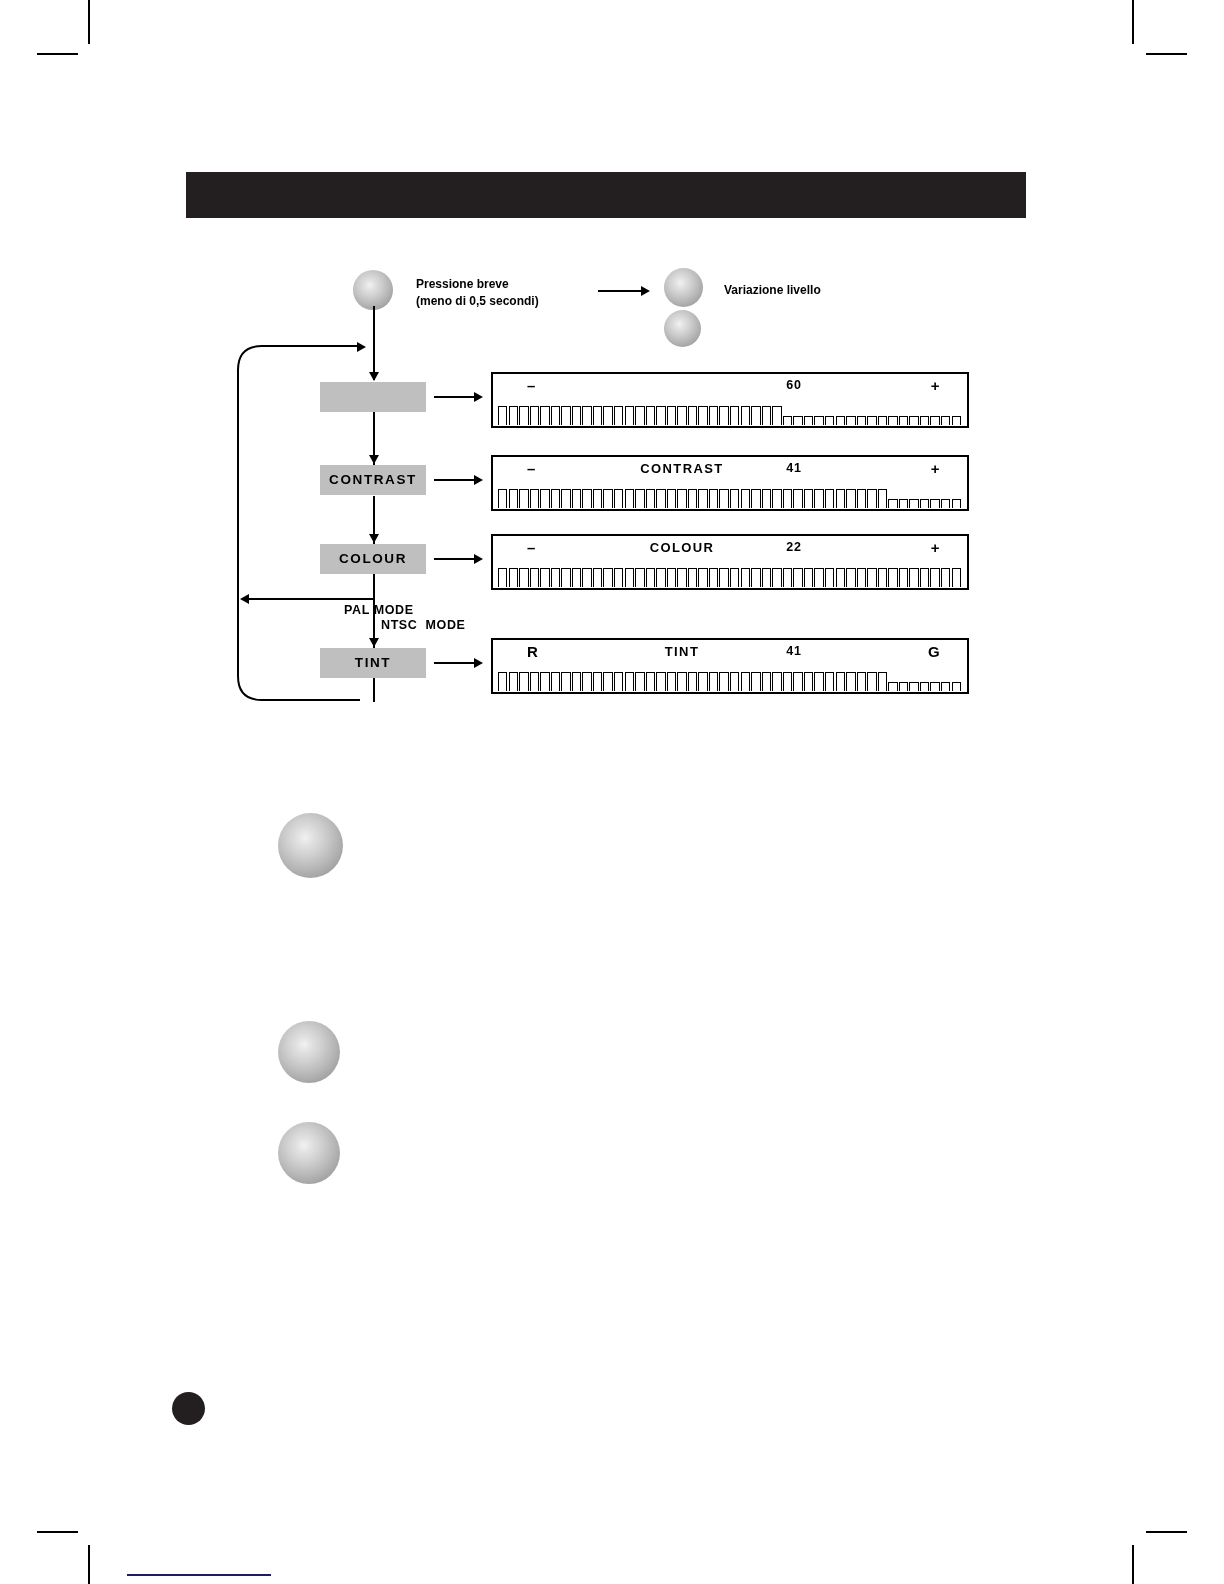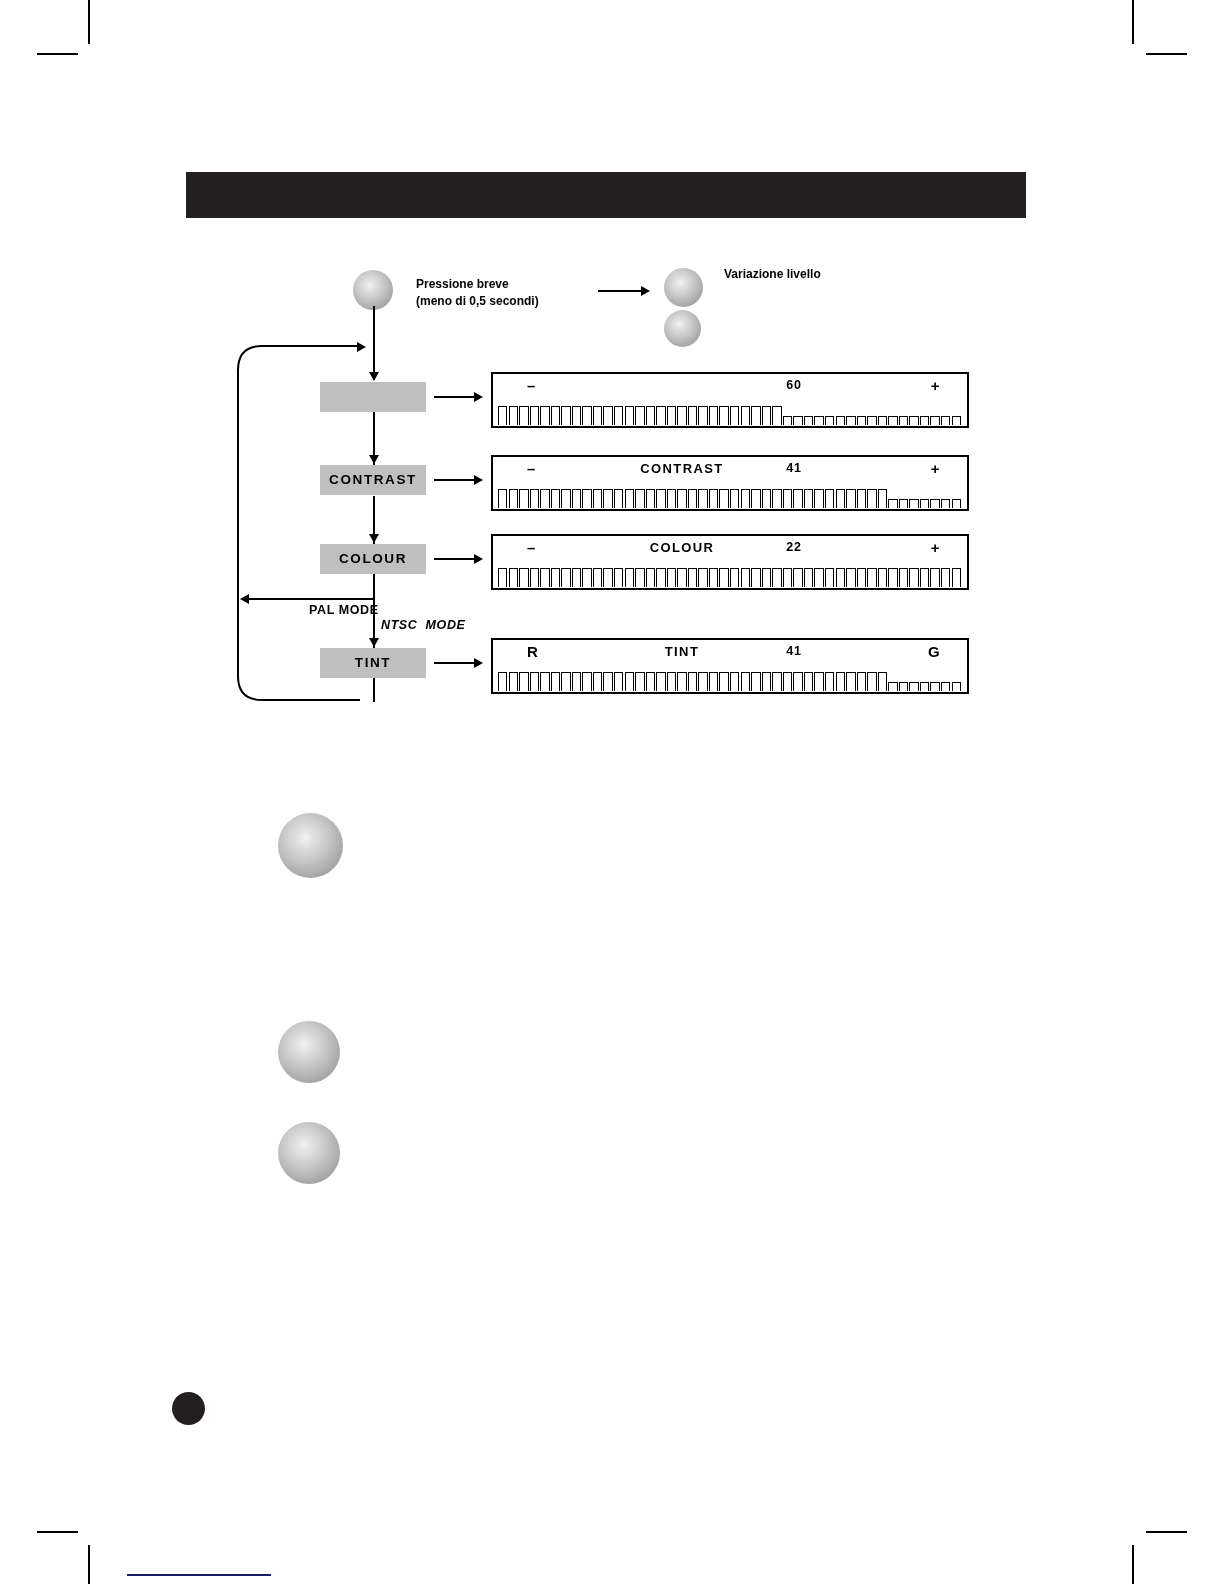--- a/index.html
+++ b/index.html
@@ -229,38 +229,38 @@
 
   <div class="anno" style="left:416px; top:276px;">Pressione breve
 (meno di 0,5 secondi)</div>
 
   <div class="line-h" style="left:598px; top:290px; width:46px;"></div>
   <div class="arrow-right" style="left:641px; top:286px;"></div>
 
   <div class="sphere" style="left:664px; top:268px; width:39px; height:39px;"></div>
   <div class="sphere" style="left:664px; top:310px; width:37px; height:37px;"></div>
 
-  <div class="anno" style="left:724px; top:266px;">Variazione livello</div>
+  <div class="anno" style="left:724px; top:282px;">Variazione livello</div>
 
   <div class="line-v" style="left:373px; top:306px; height:74px;"></div>
   <div class="arrow-down" style="left:369px; top:372px;"></div>
 
   <div class="line-v" style="left:373px; top:412px; height:54px;"></div>
   <div class="arrow-down" style="left:369px; top:455px;"></div>
 
   <div class="line-v" style="left:373px; top:496px; height:50px;"></div>
   <div class="arrow-down" style="left:369px; top:534px;"></div>
 
   <div class="line-v" style="left:373px; top:573px; height:76px;"></div>
   <div class="arrow-down" style="left:369px; top:638px;"></div>
 
   <div class="line-h" style="left:248px; top:598px; width:126px;"></div>
   <div class="arrow-left" style="left:240px; top:594px;"></div>
-  <div class="anno-mode" style="left:269px; top:603px;padding-left:40px;">PAL MODE</div>
-  <div class="anno-mode" style="left:381px; top:618px;font-style:italic;">NTSC  MODE</div>
+  <div class="anno-mode" style="left:304px; top:603px;padding-left:40px;">PAL MODE</div>
+  <div class="anno-mode" style="left:381px; top:618px;">NTSC  MODE</div>
 
   <svg style="position:absolute; left:230px; top:336px; width:160px; height:366px; overflow:visible;">
     <path d="M 130 364 L 32 364 Q 8 364 8 340 L 8 34 Q 8 10 32 10 L 132 10" fill="none" stroke="#000000" stroke-width="2"></path>
   </svg>
   <div class="arrow-right" style="left:357px; top:342px;"></div>
   <div class="line-v" style="left:373px; top:678px; height:24px;"></div>
 
   <div class="chip" style="left:320px; top:382px;"></div>
   <div class="chip" style="left:320px; top:465px;">CONTRAST</div>
   <div class="chip" style="left:320px; top:544px;">COLOUR</div>

